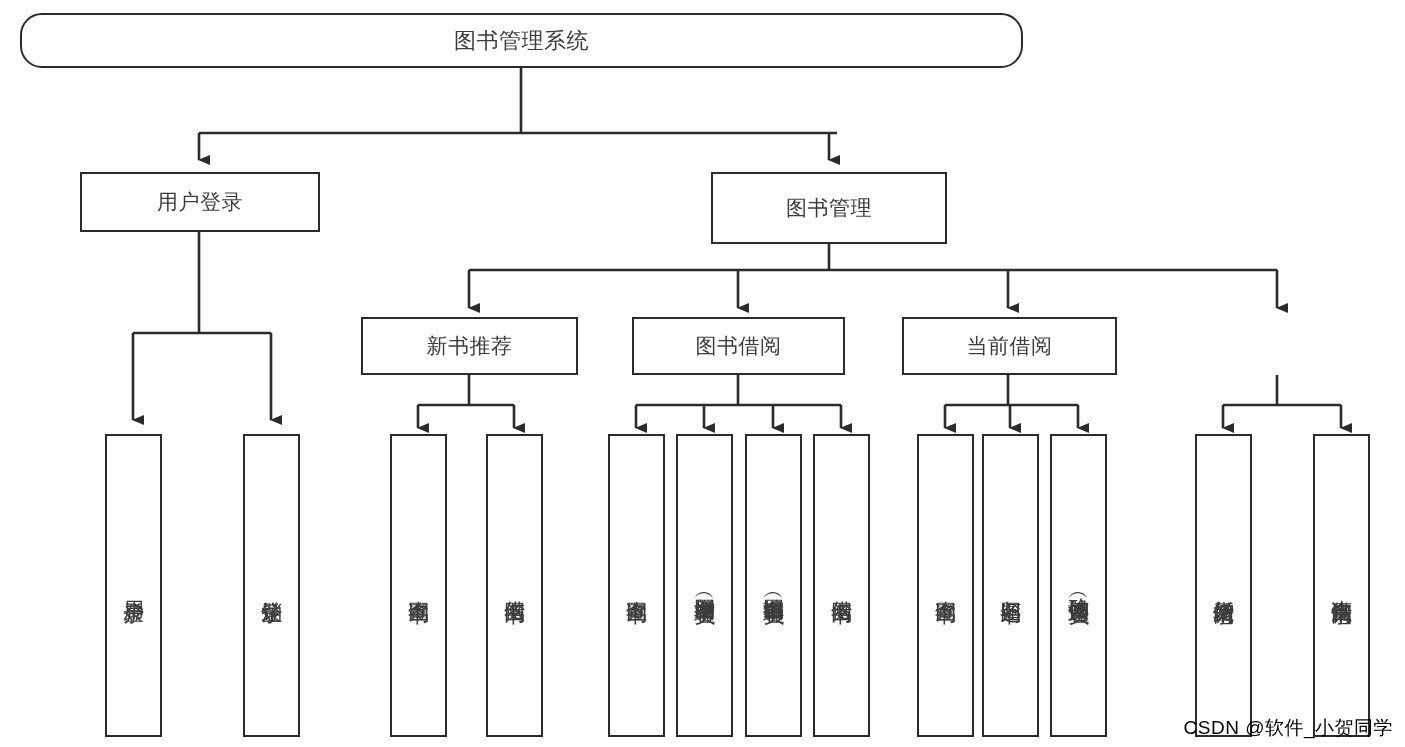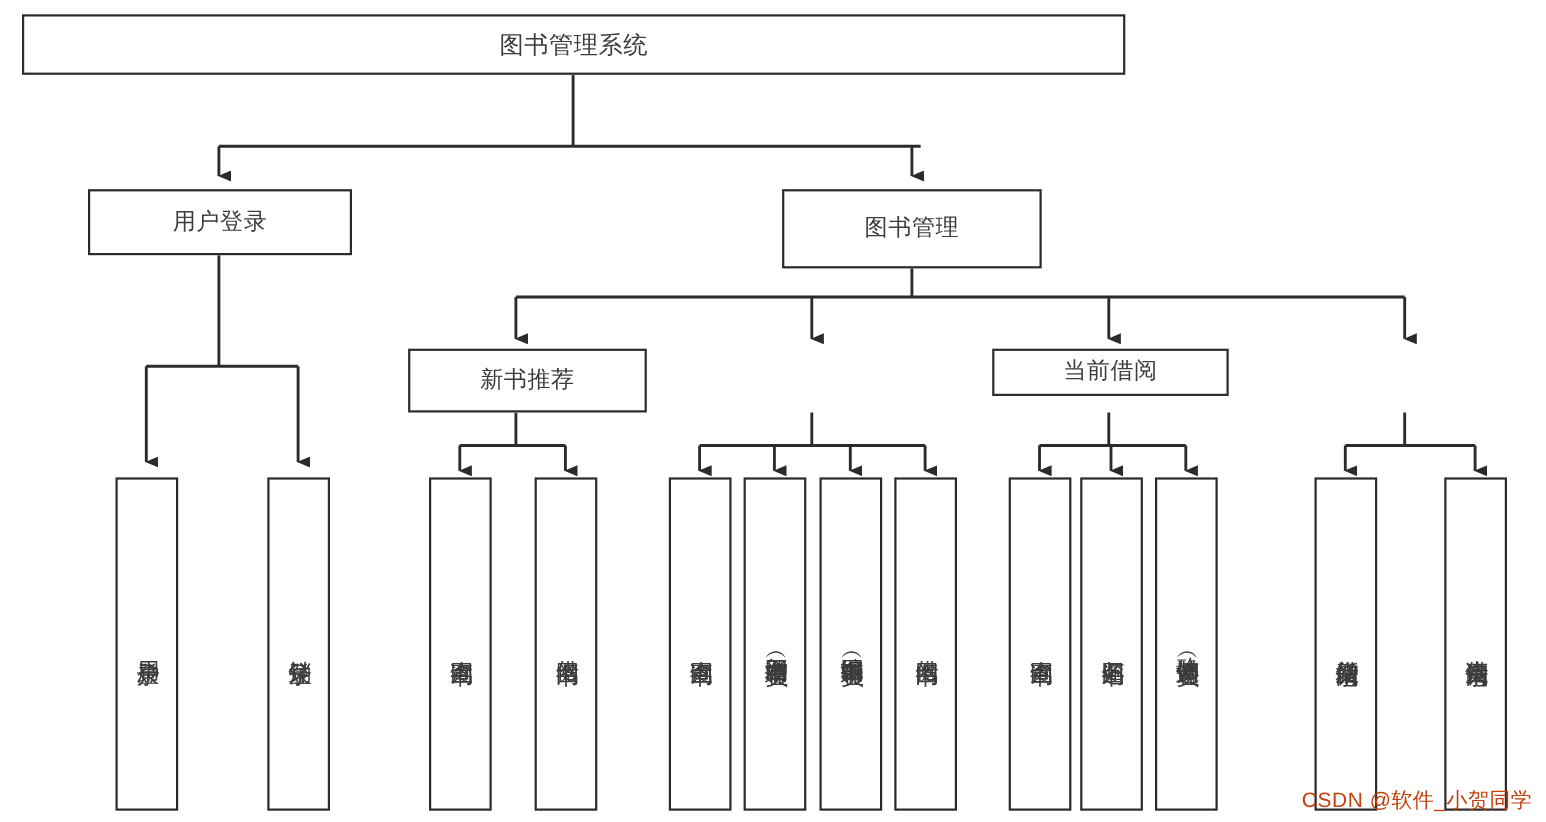--- a/index.html
+++ b/index.html
@@ -57,21 +57,21 @@
     white-space: pre;
   }
   #node-root {
     font-size: 22px;
   }
   .watermark {
     position: absolute;
     right: 12px;
     bottom: 6px;
     font-size: 19px;
-    color: #c2410c;
+    color: #000000;
     letter-spacing: 0.5px;
     white-space: nowrap;
     pointer-events: none;
   }
 </style>
 </head>
 <body>
 
 <div id="diagram-root">
 
@@ -118,38 +118,41 @@
       <path d="M1010,405 L1010,428" marker-end="url(#arrowhead)"></path>
       <path d="M1078,405 L1078,428" marker-end="url(#arrowhead)"></path>
 
       <path d="M1277,375 L1277,405"></path>
       <path d="M1223,405 L1341,405"></path>
       <path d="M1223,405 L1223,428" marker-end="url(#arrowhead)"></path>
       <path d="M1341,405 L1341,428" marker-end="url(#arrowhead)"></path>
     </g>
   </svg>
 
-  <div class="node horiz" id="node-root" style="left:20px; top:13px; width:1003px; height:55px;">
+  <div class="node horiz" id="node-root" style="left:20px; top:13px; width:1003px; height:55px;border-radius:22px;">
     <span class="node-label">图书管理系统</span>
   </div>
 
   <div class="node horiz" style="left:80px; top:172px; width:240px; height:60px;">
     <span class="node-label">用户登录</span>
   </div>
 
   <div class="node horiz" style="left:711px; top:172px; width:236px; height:72px;">
     <span class="node-label">图书管理</span>
   </div>
 
-  <div class="node horiz" style="left:361px; top:317px; width:217px; height:58px;margin-left:10px;">
+  <div class="node horiz" style="left:361px; top:317px; width:217px; height:58px;">
     <span class="node-label">新书推荐</span>
   </div>
 
-
-  <div class="node horiz" style="left:902px; top:317px; width:215px; height:43px;">
+  <div class="node horiz" style="left:632px; top:317px; width:213px; height:58px;">
+    <span class="node-label">图书借阅</span>
+  </div>
+
+  <div class="node horiz" style="left:902px; top:317px; width:215px; height:58px;">
     <span class="node-label">当前借阅</span>
   </div>
 
 
   <div class="node vert" style="left:105px; top:434px; width:57px; height:303px;">
     <span class="node-label">用户登录</span>
   </div>
 
   <div class="node vert" style="left:243px; top:434px; width:57px; height:303px;">
     <span class="node-label">注销登录</span>

